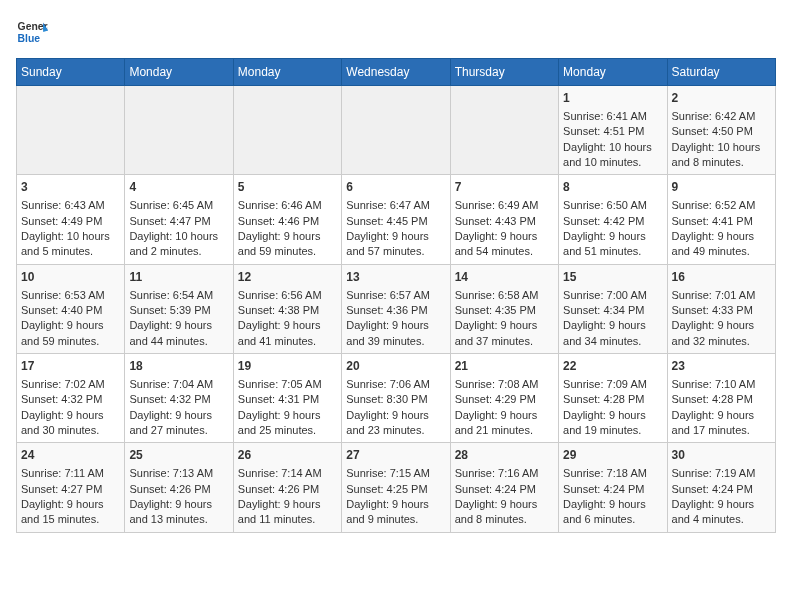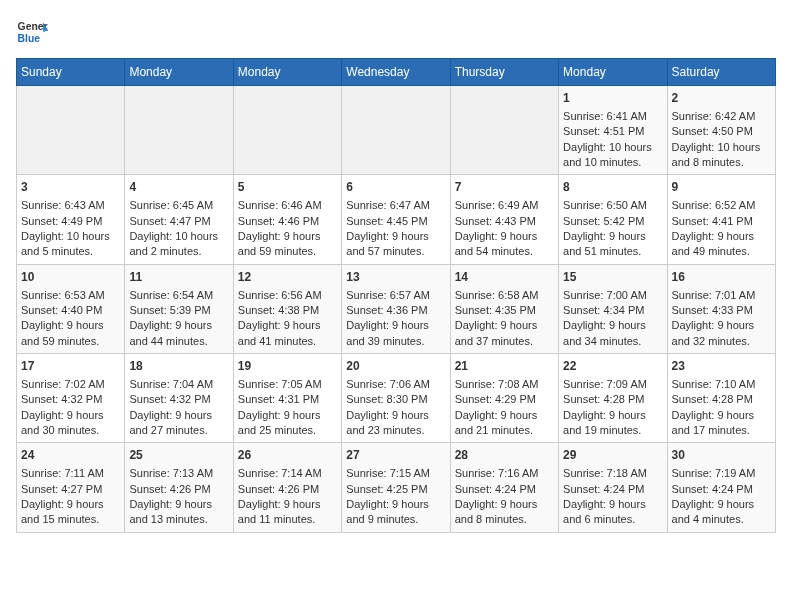--- a/index.html
+++ b/index.html
@@ -164,21 +164,21 @@
         </td>
         <td>
           <span class="day-num">7</span>
           <div>Sunrise: 6:49 AM</div>
           <div>Sunset: 4:43 PM</div>
           <div>Daylight: 9 hours and 54 minutes.</div>
         </td>
         <td>
           <span class="day-num">8</span>
           <div>Sunrise: 6:50 AM</div>
-          <div>Sunset: 5:42 PM</div>
+          <div>Sunset: 4:42 PM</div>
           <div>Daylight: 9 hours and 51 minutes.</div>
         </td>
         <td>
           <span class="day-num">9</span>
           <div>Sunrise: 6:52 AM</div>
           <div>Sunset: 4:41 PM</div>
           <div>Daylight: 9 hours and 49 minutes.</div>
         </td>
       </tr>
       <tr>

